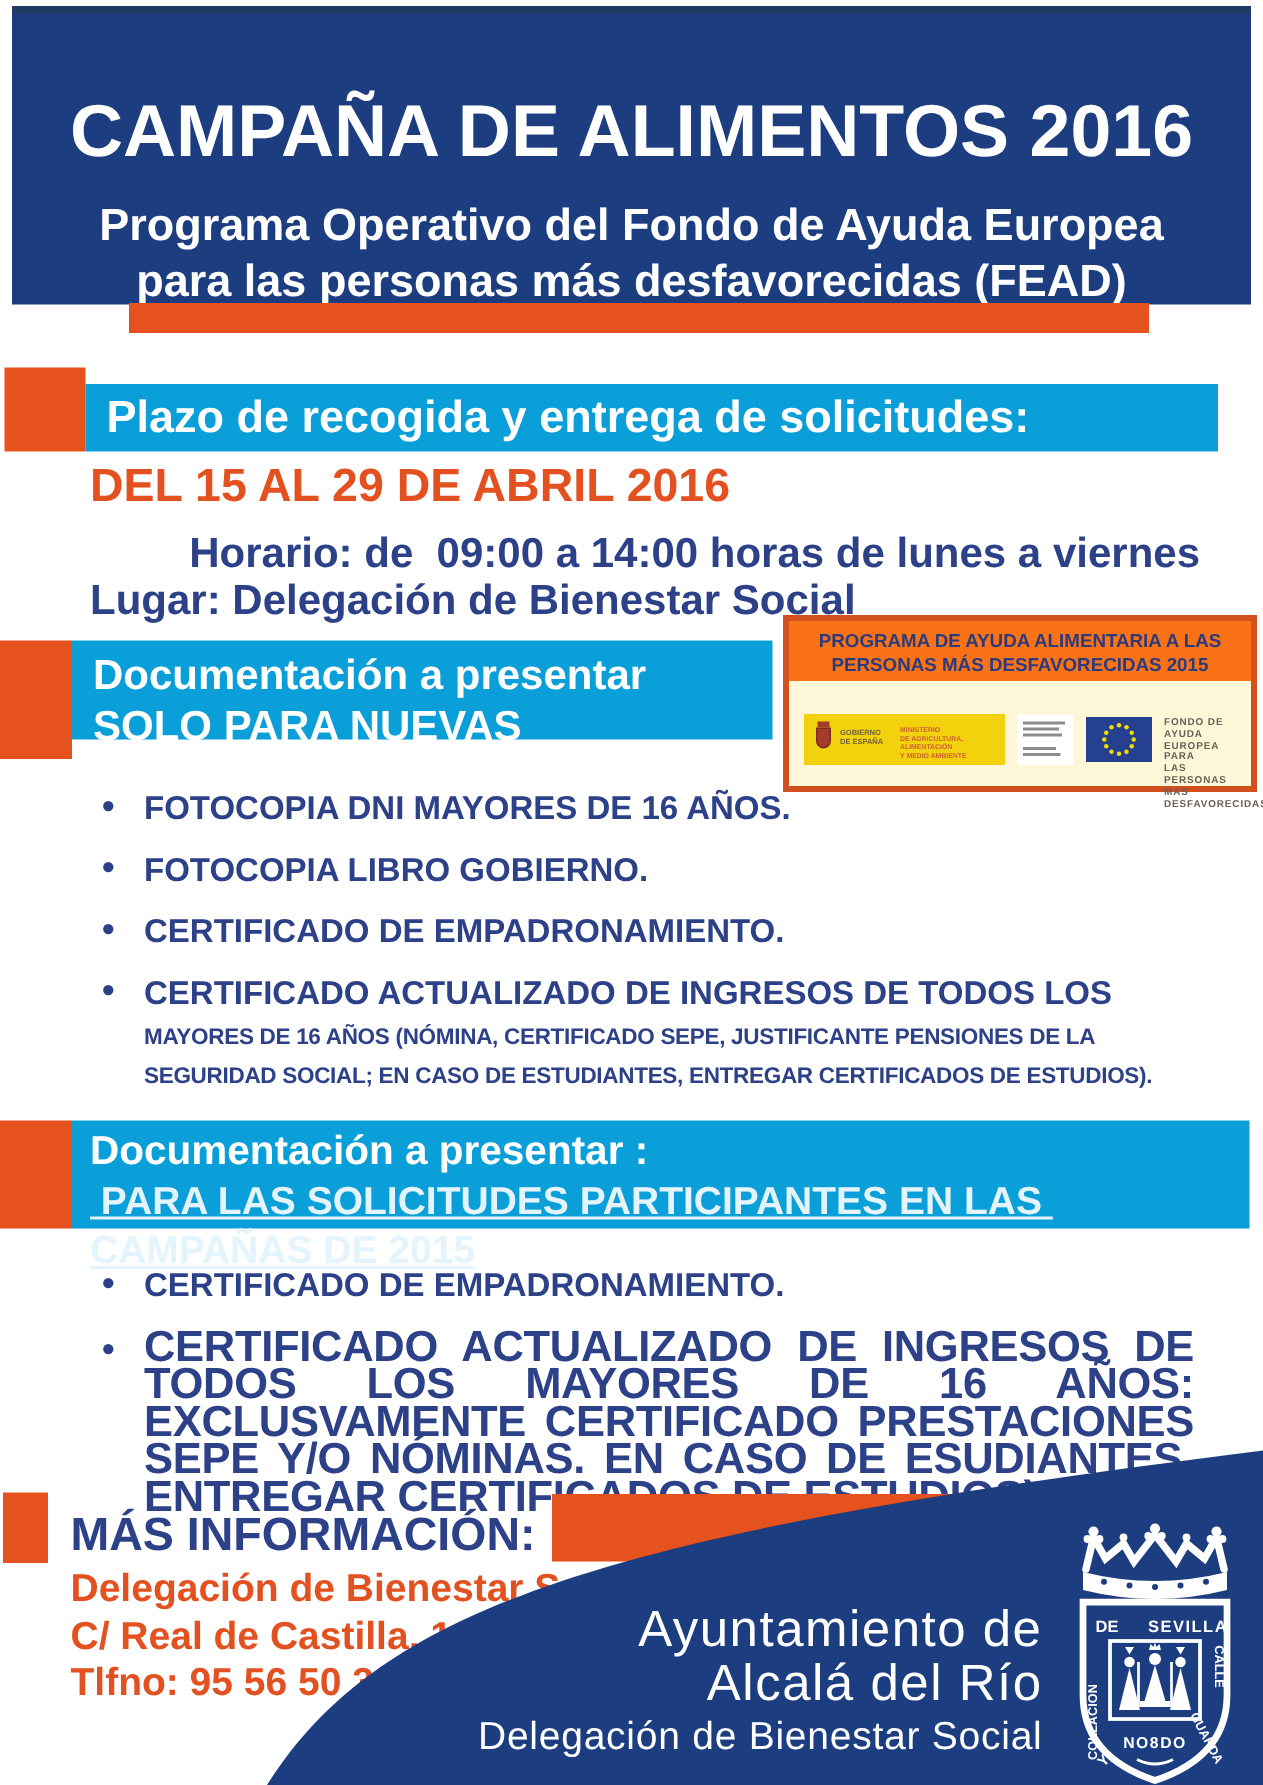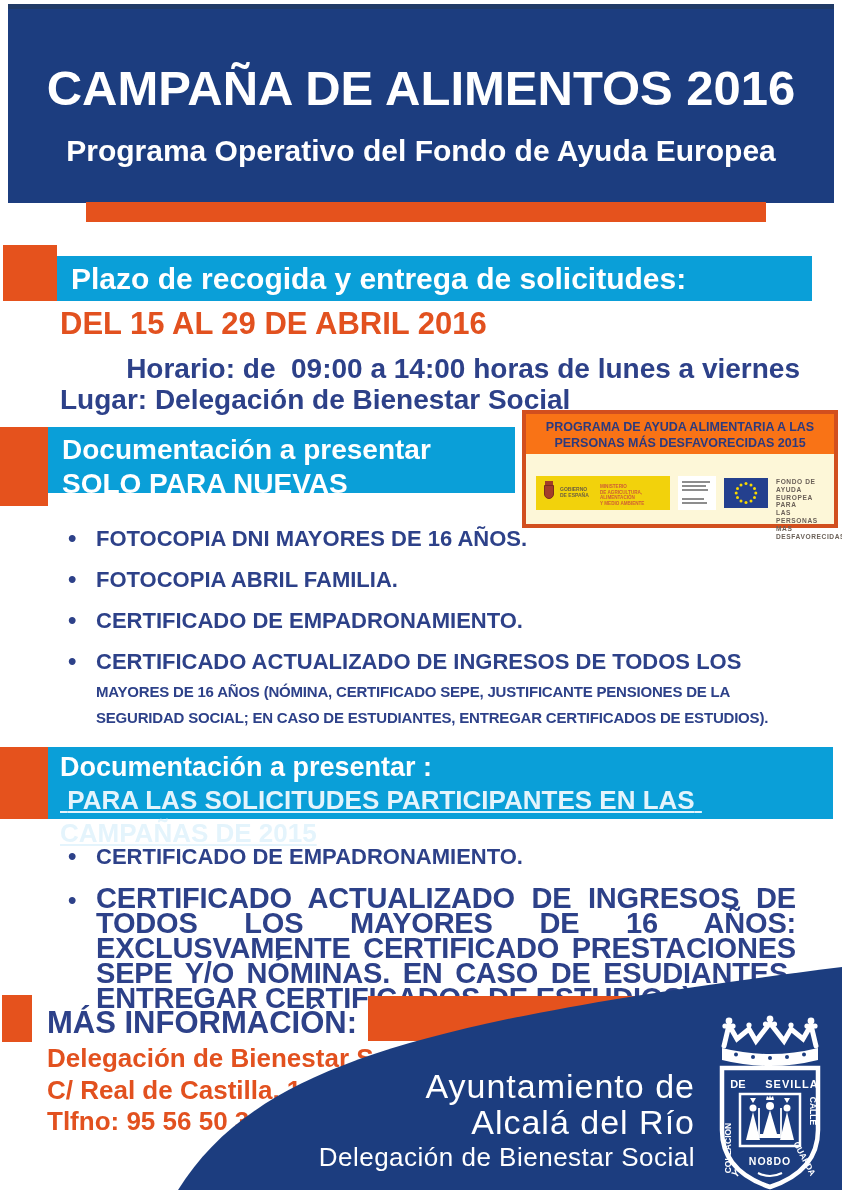--- a/index.html
+++ b/index.html
@@ -71,20 +71,21 @@
   .crest{left:698px;top:1008px;}
 </style>
 </head>
 <body>
 
 <div class="poster">
 
   <div class="abs header">
     <h1 class="title">CAMPAÑA DE ALIMENTOS 2016</h1>
     <p class="subtitle first">Programa Operativo del Fondo de Ayuda Europea</p>
+    <p class="subtitle">para las personas más desfavorecidas (FEAD)</p>
   </div>
   <div class="abs header-topline"></div>
   <div class="abs orange-bar"></div>
 
   <div class="abs sq sq1"></div>
   <div class="abs band band-plazo">
     <span>Plazo de recogida y entrega de solicitudes:</span>
   </div>
   <div class="abs date-range">DEL 15 AL 29 DE ABRIL 2016</div>
   <div class="abs schedule pre">Horario: de  09:00 a 14:00 horas de lunes a viernes</div>
@@ -145,21 +146,21 @@
         <div>EUROPEA PARA</div>
         <div>LAS PERSONAS MAS</div>
         <div>DESFAVORECIDAS</div>
       </div>
     </div>
   </div>
 
   <div class="abs list">
     <ul>
       <li><span class="dot">•</span><span>FOTOCOPIA DNI MAYORES DE 16 AÑOS.</span></li>
-      <li><span class="dot">•</span><span>FOTOCOPIA ABRIL FAMILIA.</span></li>
+      <li><span class="dot">•</span><span>FOTOCOPIA LIBRO GOBIERNO.</span></li>
       <li><span class="dot">•</span><span>CERTIFICADO DE EMPADRONAMIENTO.</span></li>
       <li><span class="dot">•</span><span>CERTIFICADO ACTUALIZADO DE INGRESOS DE TODOS LOS</span>
         <div class="cont">MAYORES DE 16 AÑOS  (NÓMINA, CERTIFICADO SEPE, JUSTIFICANTE PENSIONES DE LA SEGURIDAD SOCIAL; EN CASO DE ESTUDIANTES, ENTREGAR CERTIFICADOS DE ESTUDIOS).</div>
       </li>
     </ul>
   </div>
 
   <div class="abs sq sq3"></div>
   <div class="abs band band-docs2">
     <div>Documentación a presentar :</div>

